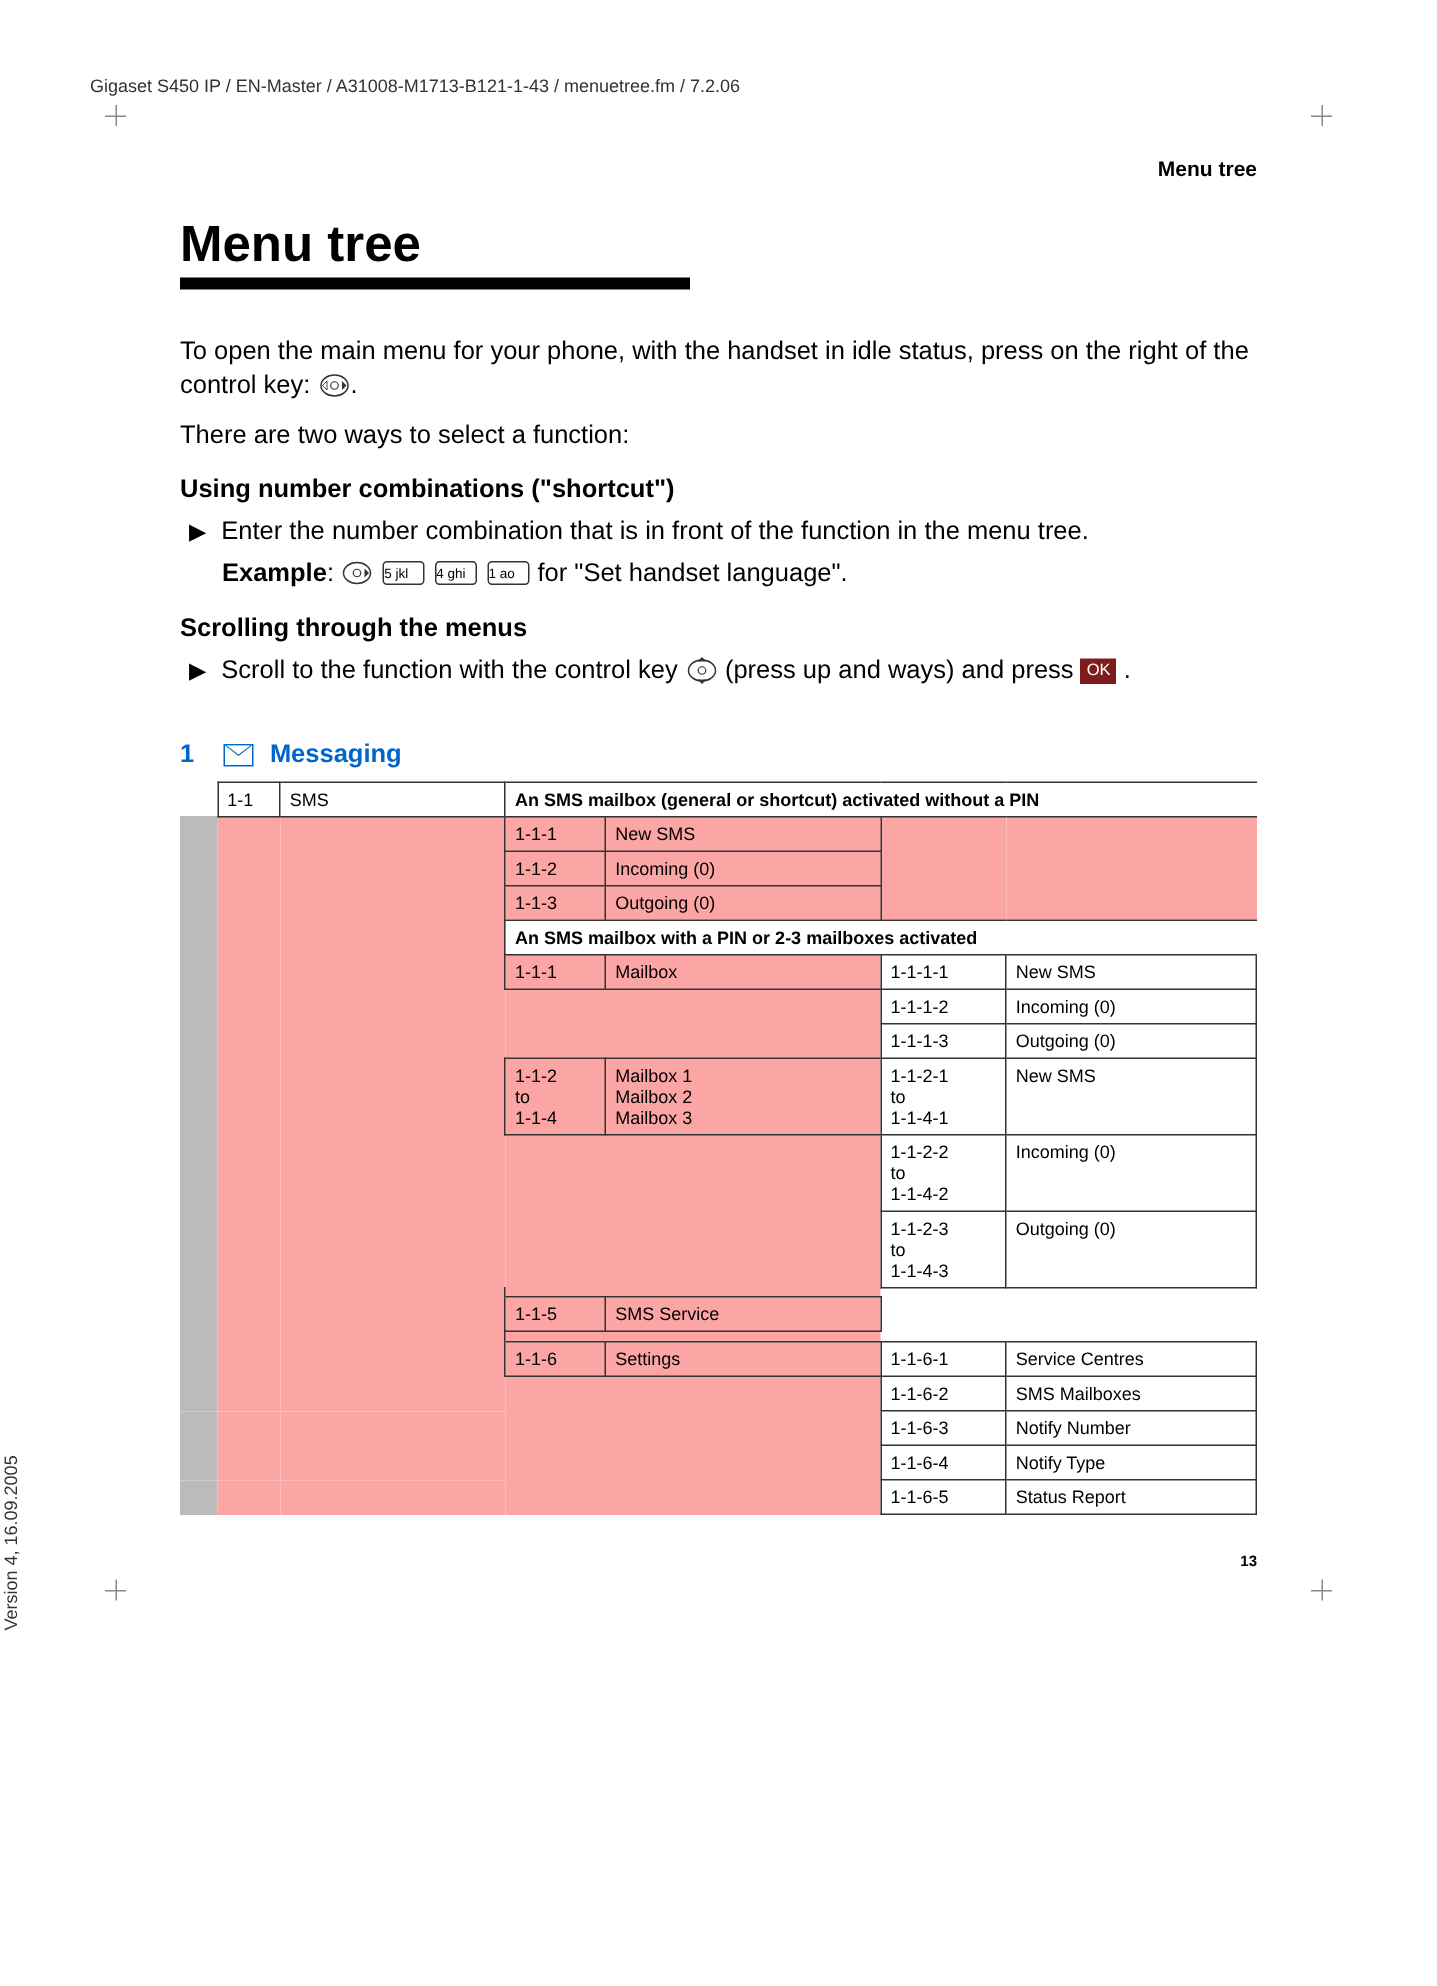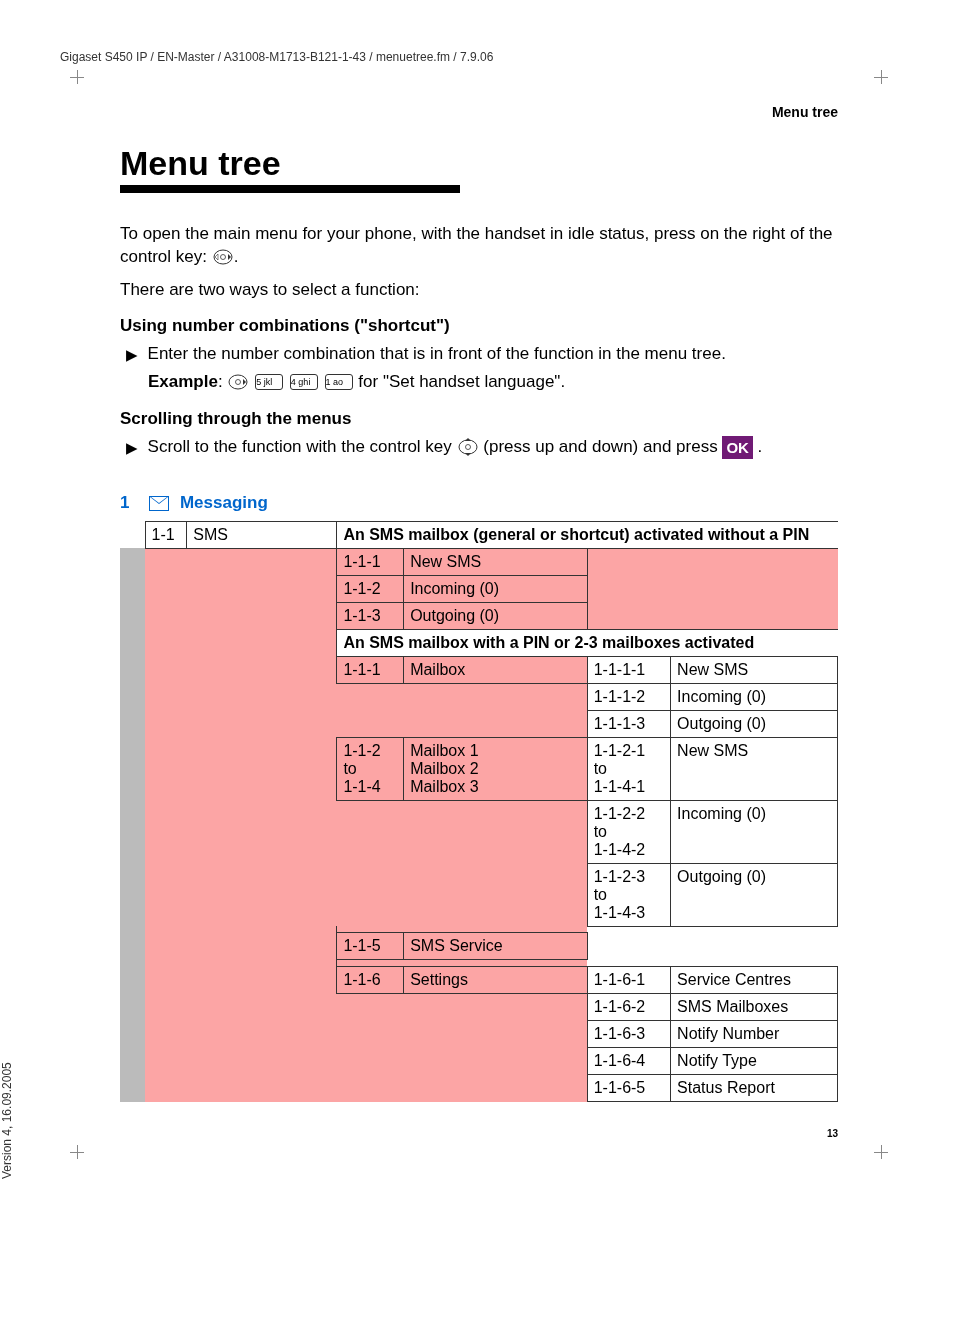--- a/index.html
+++ b/index.html
@@ -117,24 +117,24 @@
   border-radius: 3px;
   font-size: 9px;
   text-align: left;
   line-height: 14px;
   vertical-align: middle;
   margin: 0 1px;
   font-family: Arial;
 }
 .ok-badge {
   display: inline-block;
-  background: #701a75;
+  background: #7f1d1d;
   color: white;
-  font-size: 15px;
-  font-weight: bold;
+  font-size: 11px;
+  font-weight: normal;
   padding: 1px 4px;
   vertical-align: middle;
 }
 .section-number-row {
   display: flex;
   align-items: center;
   gap: 20px;
   margin-top: 34px;
   margin-bottom: 8px;
 }
@@ -171,21 +171,21 @@
   position: absolute;
   top: 0; left: 1px;
   width: 0; height: 0;
   border-left: 8px solid transparent;
   border-right: 8px solid transparent;
   border-top: 6px solid white;
 }
 .menu-table {
   border-collapse: collapse;
   width: 100%;
-  font-size: 16px;
+  font-size: 12px;
   table-layout: fixed;
 }
 .menu-table td {
   border: 1px solid #333;
   padding: 4px 6px;
   vertical-align: top;
 }
 .menu-table td.noborder {
   border: none;
 }
@@ -225,21 +225,21 @@
   border: none;
   border-left: 1px solid #333;
   height: 6px;
   padding: 0;
 }
 </style>
 </head>
 <body>
 
 <div class="page-container">
-  <div class="header-path">Gigaset S450 IP / EN-Master / A31008-M1713-B121-1-43 / menuetree.fm / 7.9.06</div>
+  <div class="header-path">Gigaset S450 IP / EN-Master / A31008-M1713-B121-1-43 / menuetree.fm / 7.2.06</div>
   <div class="crop-marks">
     <div class="crop-mark"></div>
     <div class="crop-mark"></div>
   </div>
 
   <div class="content">
     <div class="section-label">Menu tree</div>
     <div class="main-heading">Menu tree</div>
     <div class="heading-underline"></div>
 
@@ -282,21 +282,21 @@
       <span class="txt">
         <span>Scroll to the function with the control key </span>
         <span class="key-icon">
           <svg width="20" height="20">
               <ellipse cx="10" cy="10" rx="9" ry="7" fill="none" stroke="#333" stroke-width="1"></ellipse>
               <circle cx="10" cy="10" r="2.5" fill="none" stroke="#333" stroke-width="0.8"></circle>
               <polygon points="7,4 10,1 13,4" fill="#333"></polygon>
               <polygon points="7,16 10,19 13,16" fill="#333"></polygon>
             </svg>
         </span>
-        <span> (press up and down) and press </span>
+        <span> (press up and ways) and press </span>
         <span class="ok-badge">OK</span>
         <span>.</span>
       </span>
     </div>
 
     <div class="section-number-row">
       <span class="section-number">1</span>
       <span>
         <span class="envelope-icon"></span>
         <span class="section-title">Messaging</span>

